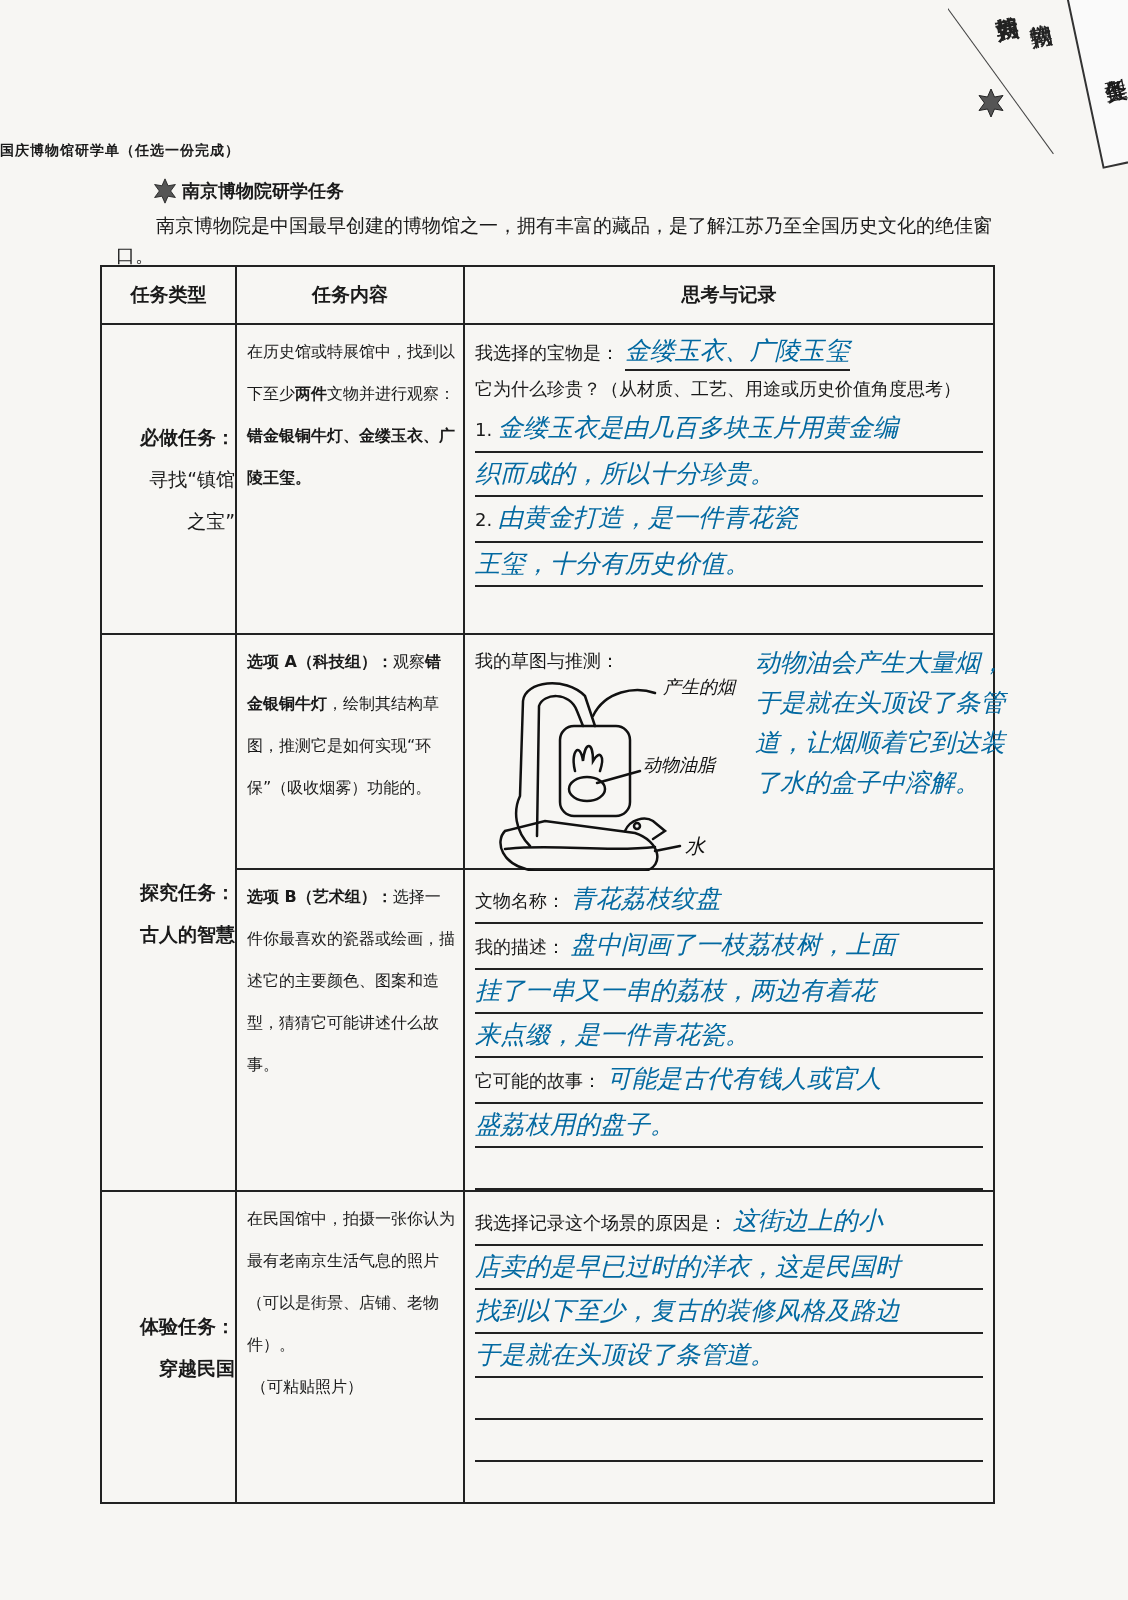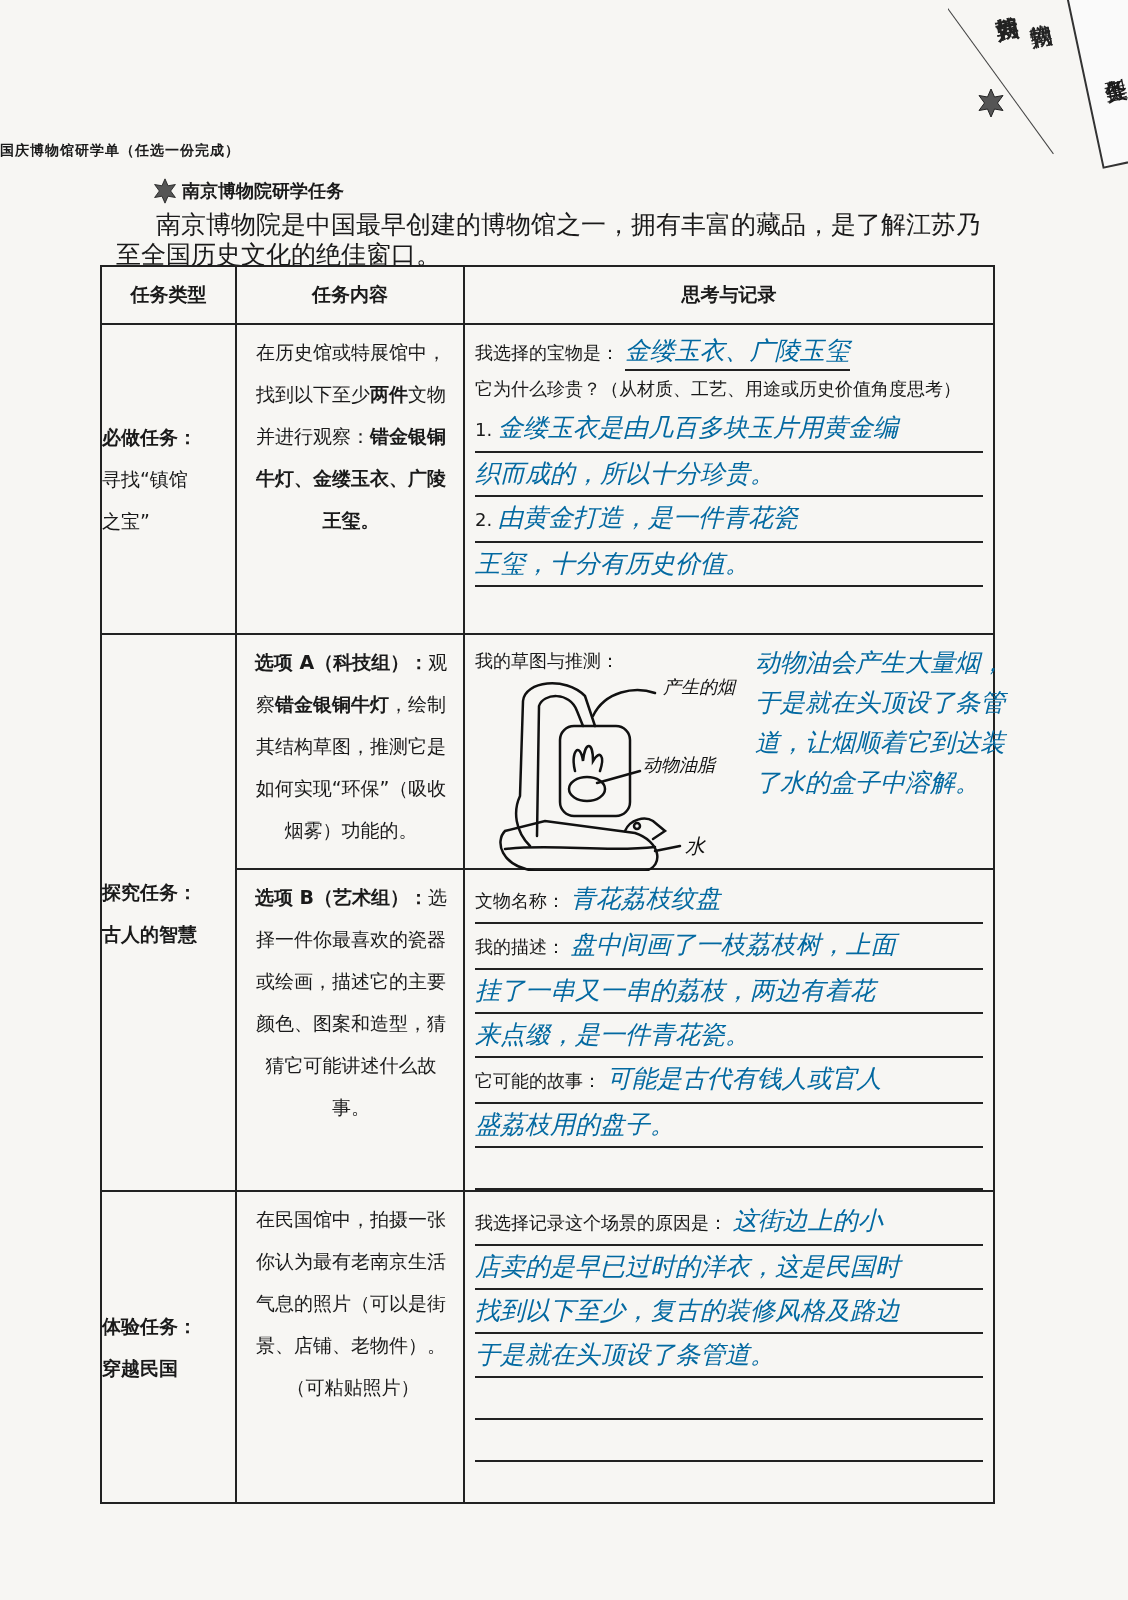--- a/index.html
+++ b/index.html
@@ -35,41 +35,41 @@
   .title {
     position: absolute; top: 142px; left: 0; width: 1128px; text-align: left;
     font-size: 14px; font-weight: bold; letter-spacing: 1px;
   }
   .section-head {
     position: absolute; top: 178px; left: 152px; font-size: 18px; font-weight: bold;
     display: flex; align-items: center; gap: 4px;
   }
   .intro {
     position: absolute; top: 210px; left: 116px; width: 880px;
-    font-size: 25px; line-height: 30px; text-indent: 40px;
+    font-size: 19px; line-height: 30px; text-indent: 40px;
   }
 
   table.main {
     position: absolute; top: 265px; left: 100px; width: 895px;
     border-collapse: collapse; table-layout: fixed;
   }
   table.main td, table.main th {
     border: 2px solid #222; vertical-align: top; padding: 0;
   }
   table.main th {
     height: 56px; font-size: 19px; font-weight: bold; text-align: center; vertical-align: middle;
   }
   .col1 { width: 135px; }
   .col2 { width: 228px; }
   .type-cell {
-    vertical-align: middle !important; text-align: left;
+    vertical-align: middle !important; text-align: right;
     font-size: 19px; font-weight: bold; line-height: 42px;
   }
   .content-cell {
-    padding: 6px 8px 0 10px !important; font-size: 19px; line-height: 42px; text-align: center;
+    padding: 6px 8px 0 10px !important; font-size: 16px; line-height: 42px;
   }
   .content-cell b { font-weight: bold; }
   .record-cell { padding: 8px 10px 0 10px !important; font-size: 18px; line-height: 36px; position: relative; }
   .hw {
     font-family: "DejaVu Serif", "Liberation Serif", serif;
     font-style: italic; font-size: 25px; color: #0369a1;
   }
   .line {
     border-bottom: 2px solid #222; min-height: 40px; line-height: 42px;
   }

